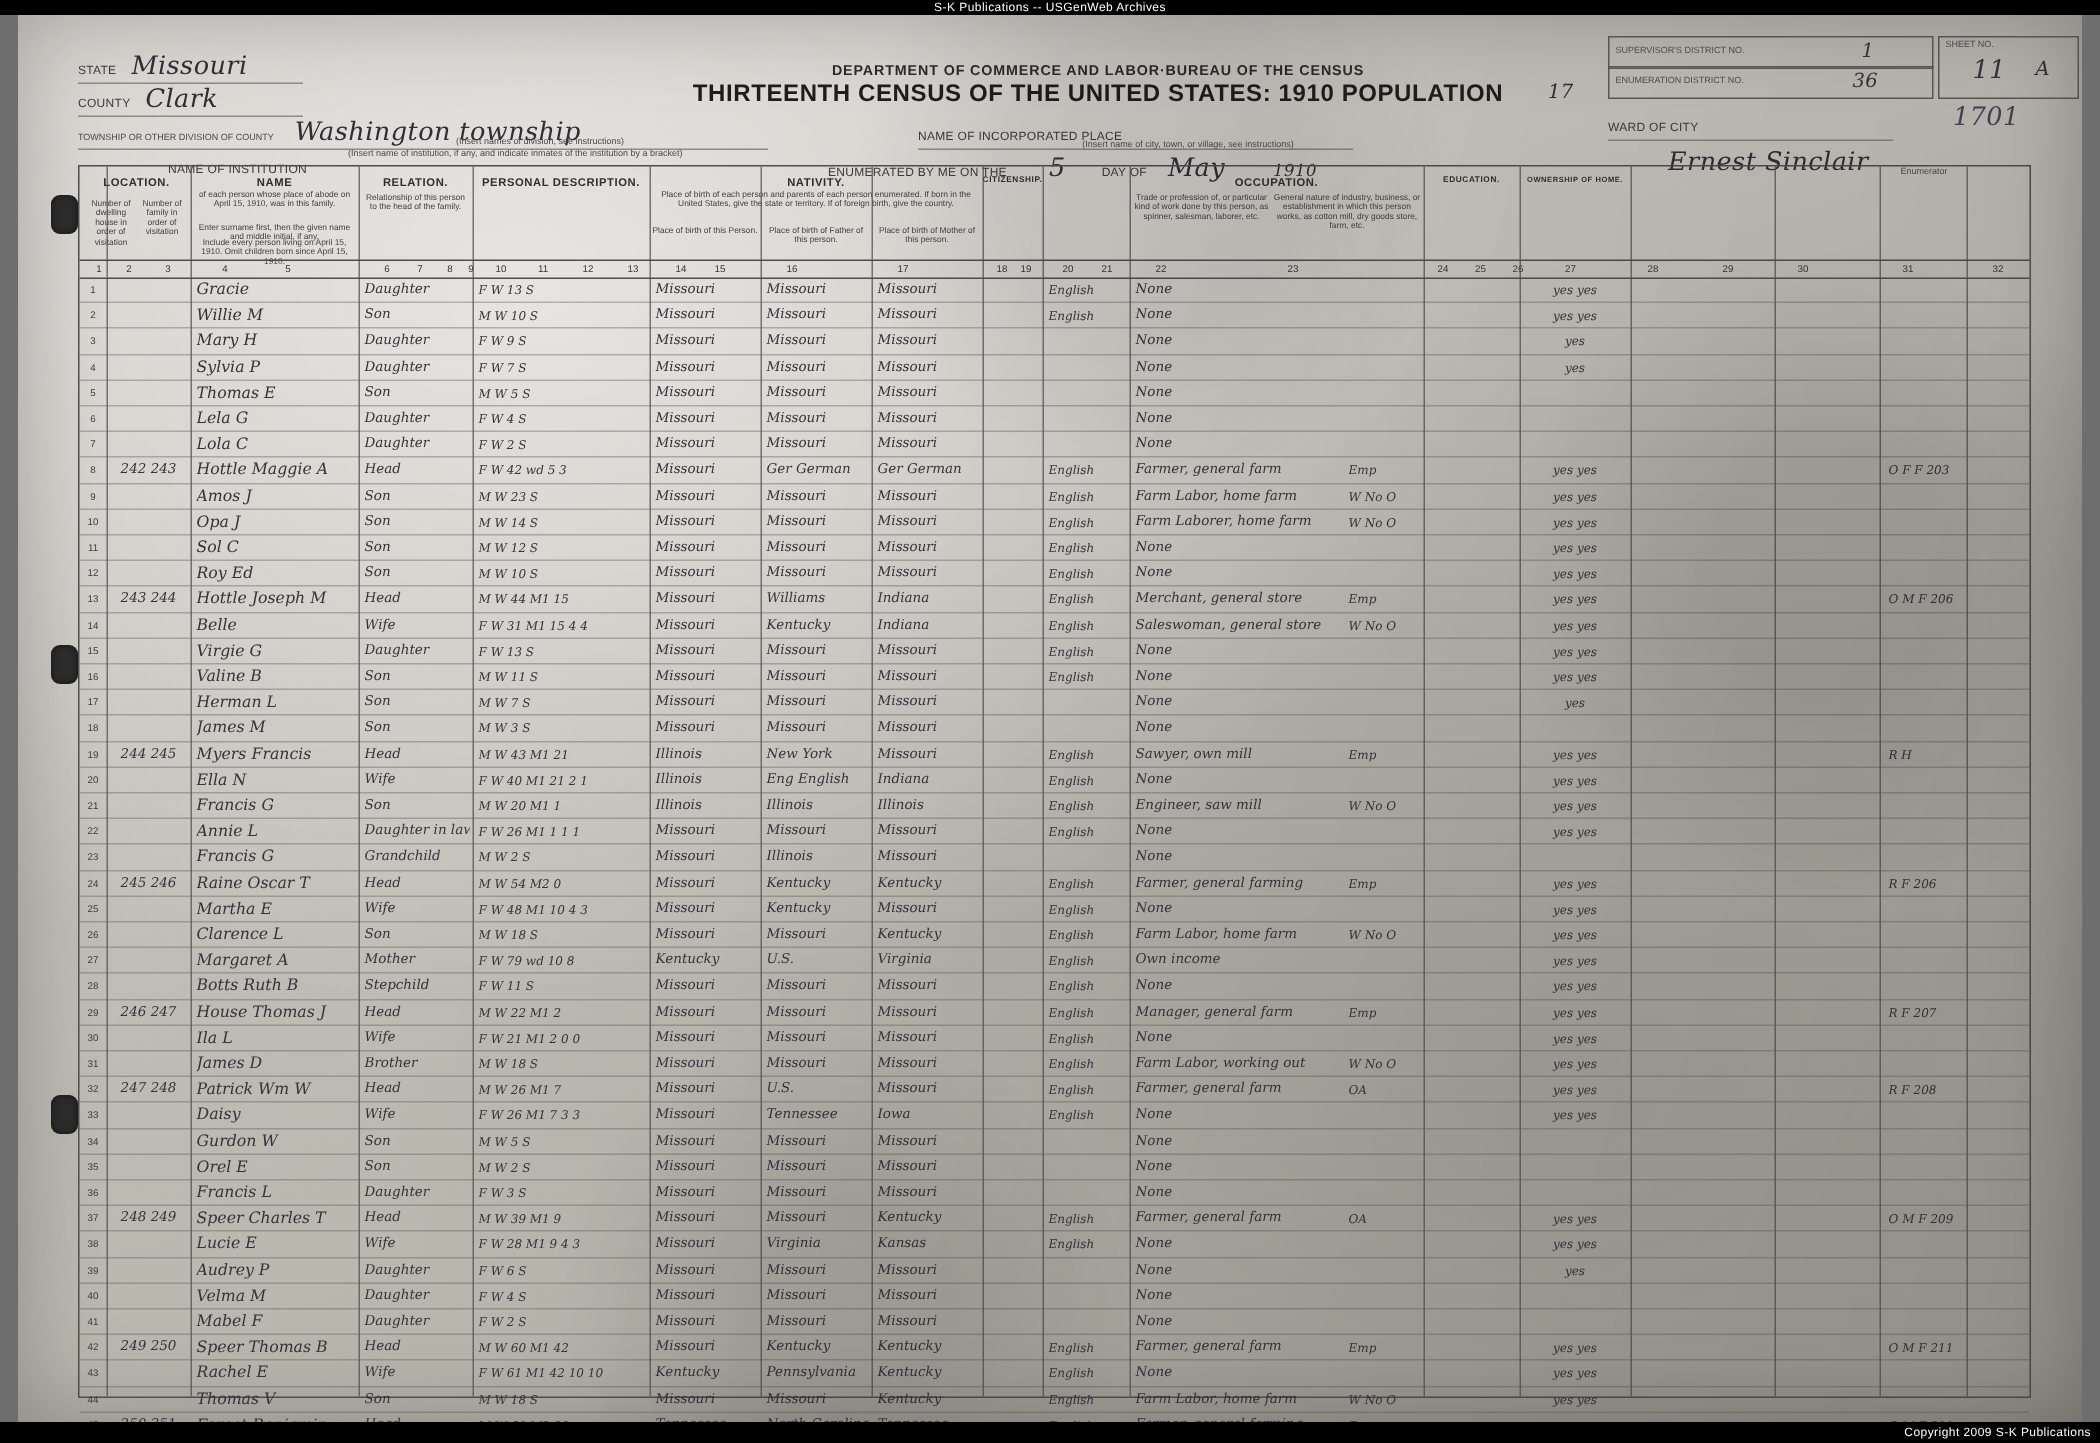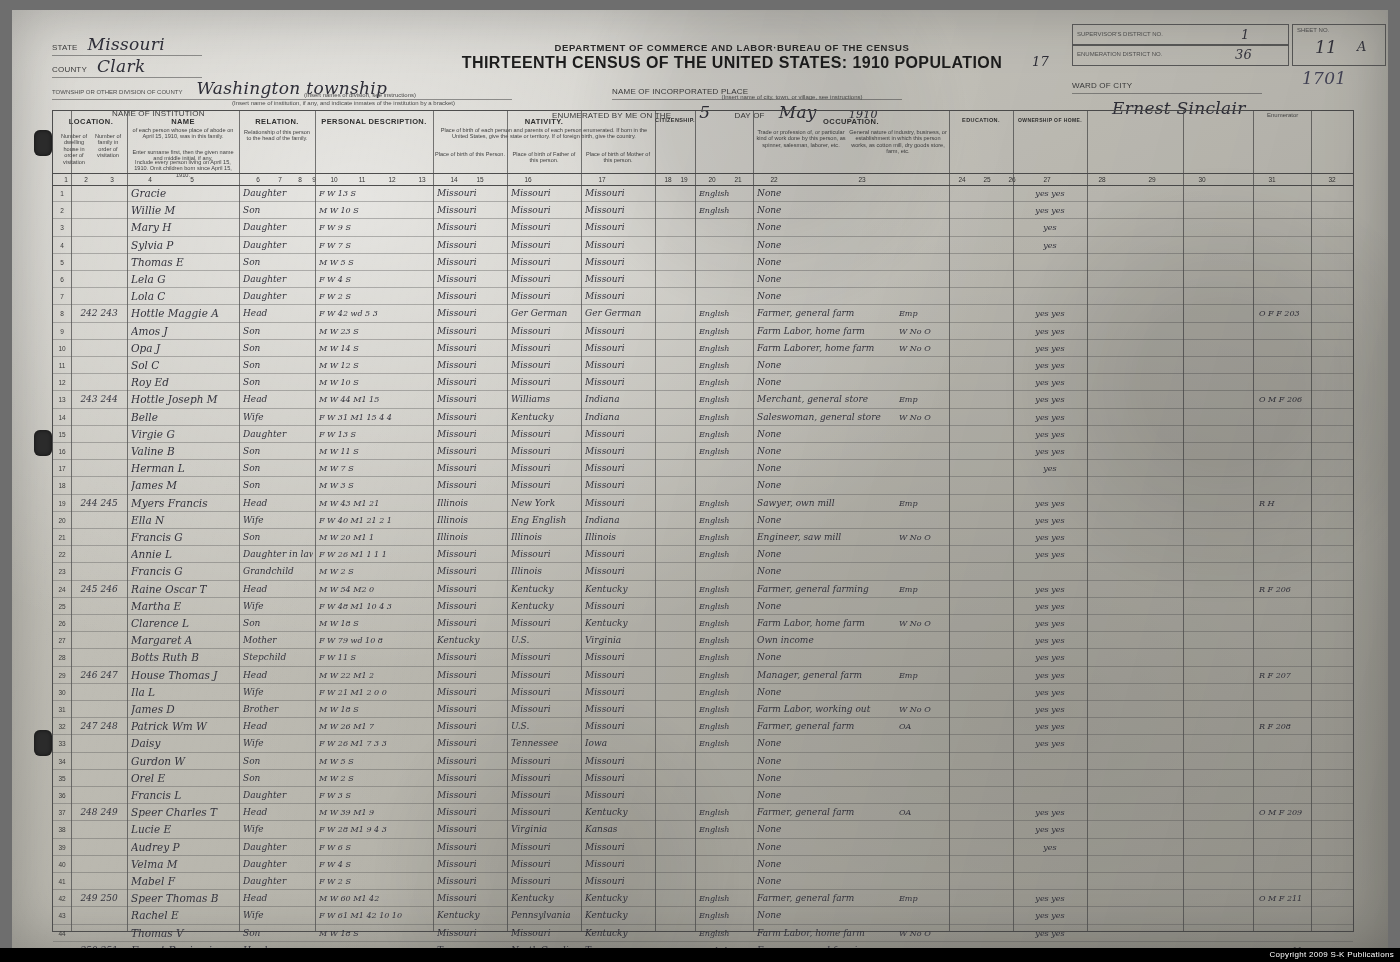--- a/index.html
+++ b/index.html
@@ -106,20 +106,21 @@
     position:absolute;inset:0;pointer-events:none;
     background:linear-gradient(105deg, rgba(255,255,255,.28) 0%, rgba(255,255,255,0) 38%, rgba(0,0,0,.10) 100%);
     mix-blend-mode:multiply;
   }
 </style>
 </head>
 <body>
 
 <div id="page">
 
+  <div class="archive-bar top">S-K Publications -- USGenWeb Archives</div>
 
   <div class="sheet">
 
     <div class="punch p1"></div>
     <div class="punch p2"></div>
     <div class="punch p3"></div>
 
     <div class="hdr">
       <div class="dept">DEPARTMENT OF COMMERCE AND LABOR·BUREAU OF THE CENSUS</div>
       <div class="title">THIRTEENTH CENSUS OF THE UNITED STATES: 1910 POPULATION</div>

